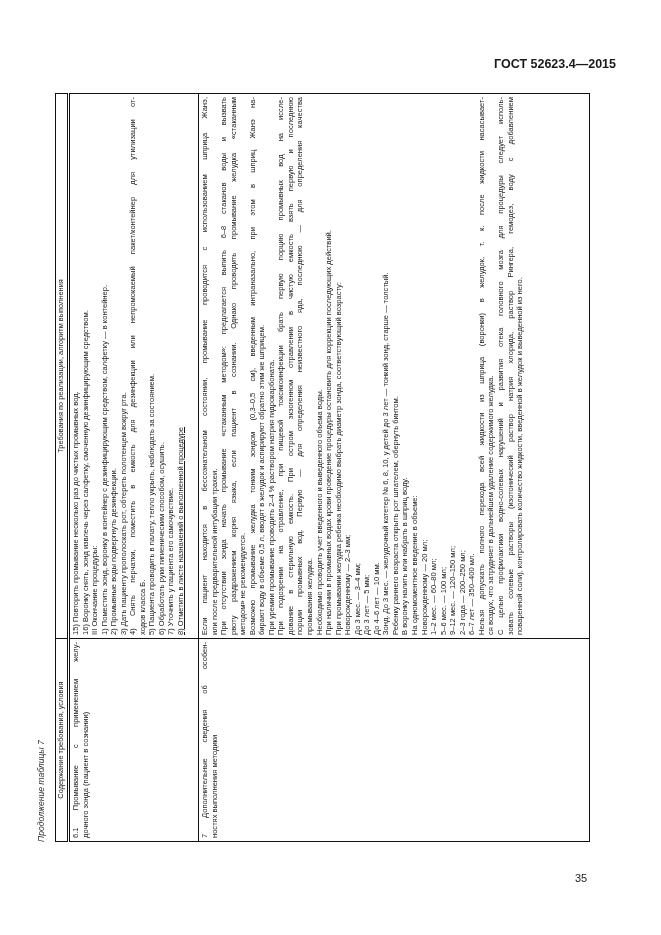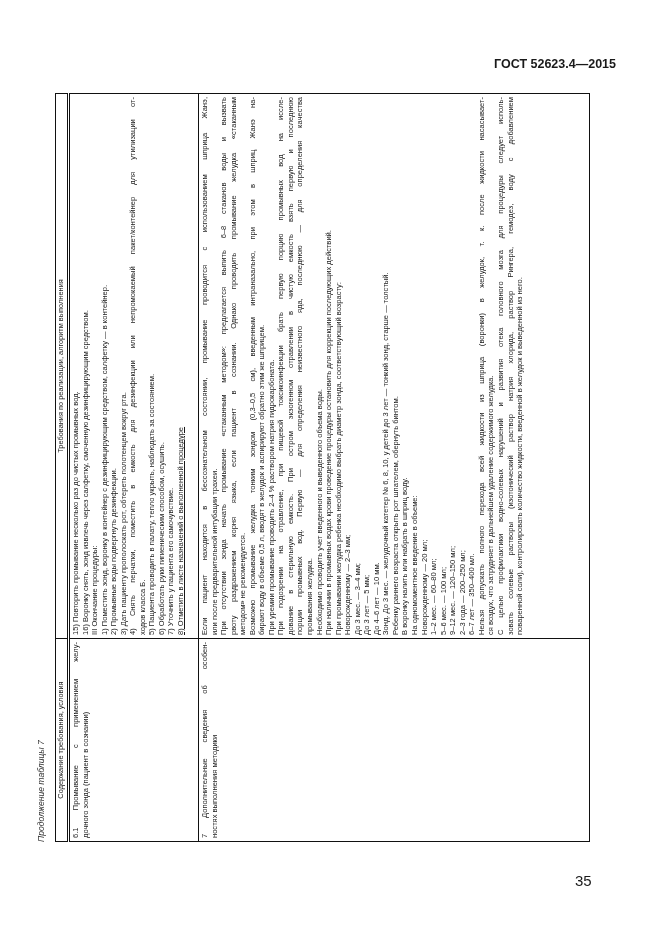--- a/index.html
+++ b/index.html
@@ -1,19 +1,19 @@
 <!DOCTYPE html>
 <html><head>
 <meta charset="utf-8">
 <style>
   html, body { margin:0; padding:0; background:#fff; }
   body { width:661px; height:935px; position:relative; overflow:hidden;
          font-family:"Liberation Sans", sans-serif; color:#1a1a1a; }
   .gost { position:absolute; right:45px; top:57px; font-weight:bold; font-size:12.5px; }
-  .pagenum { position:absolute; left:575px; top:872px; font-size:15px; }
+  .pagenum { position:absolute; left:575px; top:872px; font-size:11px; }
   .rot { position:absolute; width:749px; height:535px;
          left:calc(322.5px - 374.5px); top:calc(467.5px - 267.5px);
          transform:rotate(-90deg); transform-origin:50% 50%; }
   .caption { position:absolute; left:0; top:-19px; font-style:italic; font-size:8.6px; color:#333; }
   table { position:absolute; left:0; top:0; width:749px; height:535px;
           border-collapse:collapse; font-size:7.55px; line-height:9.55px; }
   td, th { border:1px solid #111; vertical-align:top; padding:1px 3px; }
   th { font-weight:normal; height:11px; padding:0 3px; font-size:7.4px; line-height:10px;
        border-bottom:3px double #111; text-align:center; }
   .c1 { width:196px; }

